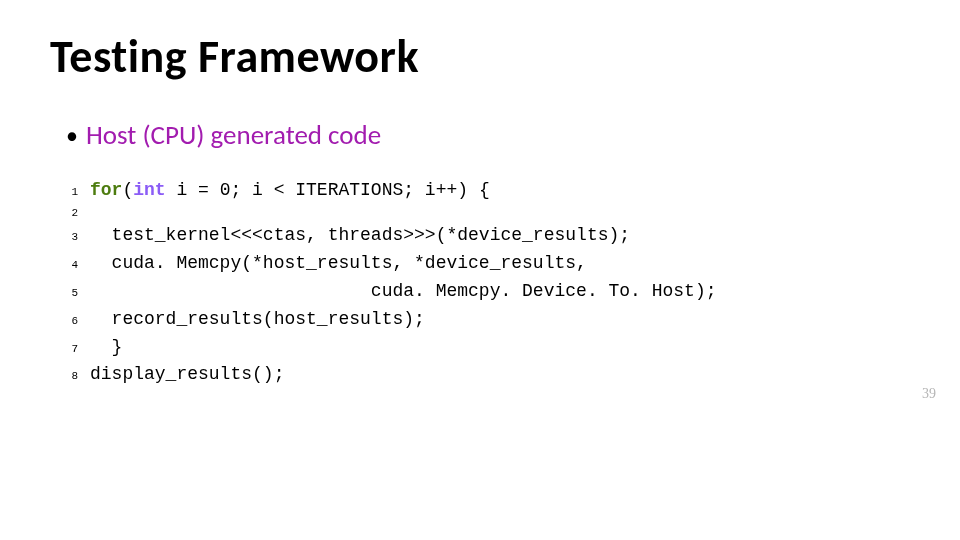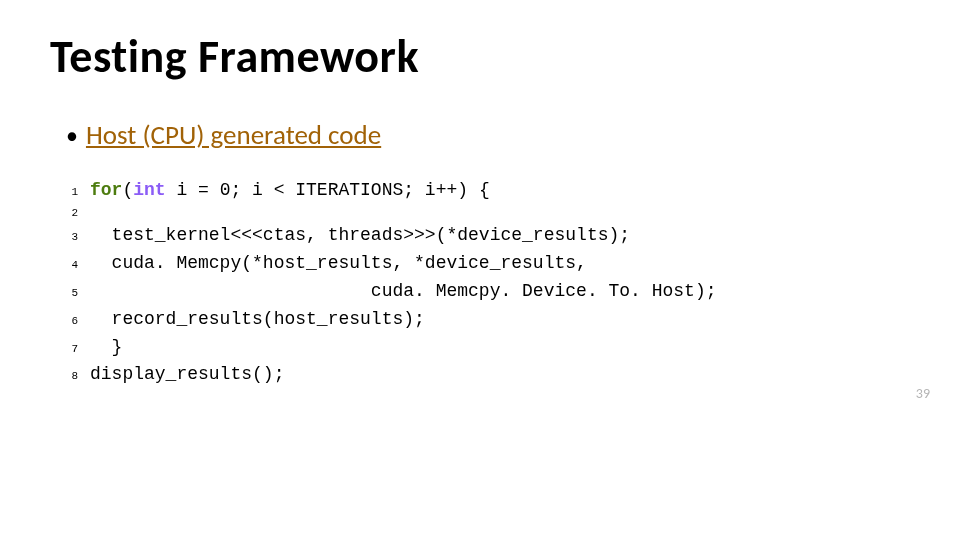--- a/index.html
+++ b/index.html
@@ -23,22 +23,21 @@
     margin-left: 16px;
     margin-bottom: 26px;
   }
   .bullet .dot {
     font-size: 24px;
     margin-right: 8px;
     line-height: 1;
   }
   .bullet .text {
     font-size: 27px;
-    color: #a16207;
-    text-decoration: underline;
+    color: #a21caf;
   }
   .code-block {
     margin-left: 12px;
     font-family: Consolas, "Courier New", monospace;
     font-size: 18px;
     line-height: 1.55;
   }
   .code-line {
     display: flex;
     align-items: baseline;
@@ -54,23 +53,24 @@
   }
   .code {
     white-space: pre;
     color: #000;
   }
   .kw   { color: #4d7c0f; font-weight: bold; }
   .type { color: #8b5cf6; font-weight: bold; }
   .page-number {
     position: absolute;
     bottom: 14px;
-    right: 30px;
+    right: 24px;
     font-size: 14px;
     color: #b5b5b5;
+    font-family: Liberation Serif, serif;
   }
 </style>
 </head>
 <body>
 
 <div class="slide">
   <h1 class="title">Testing Framework</h1>
 
   <div class="bullet">
     <span class="dot">•</span>

